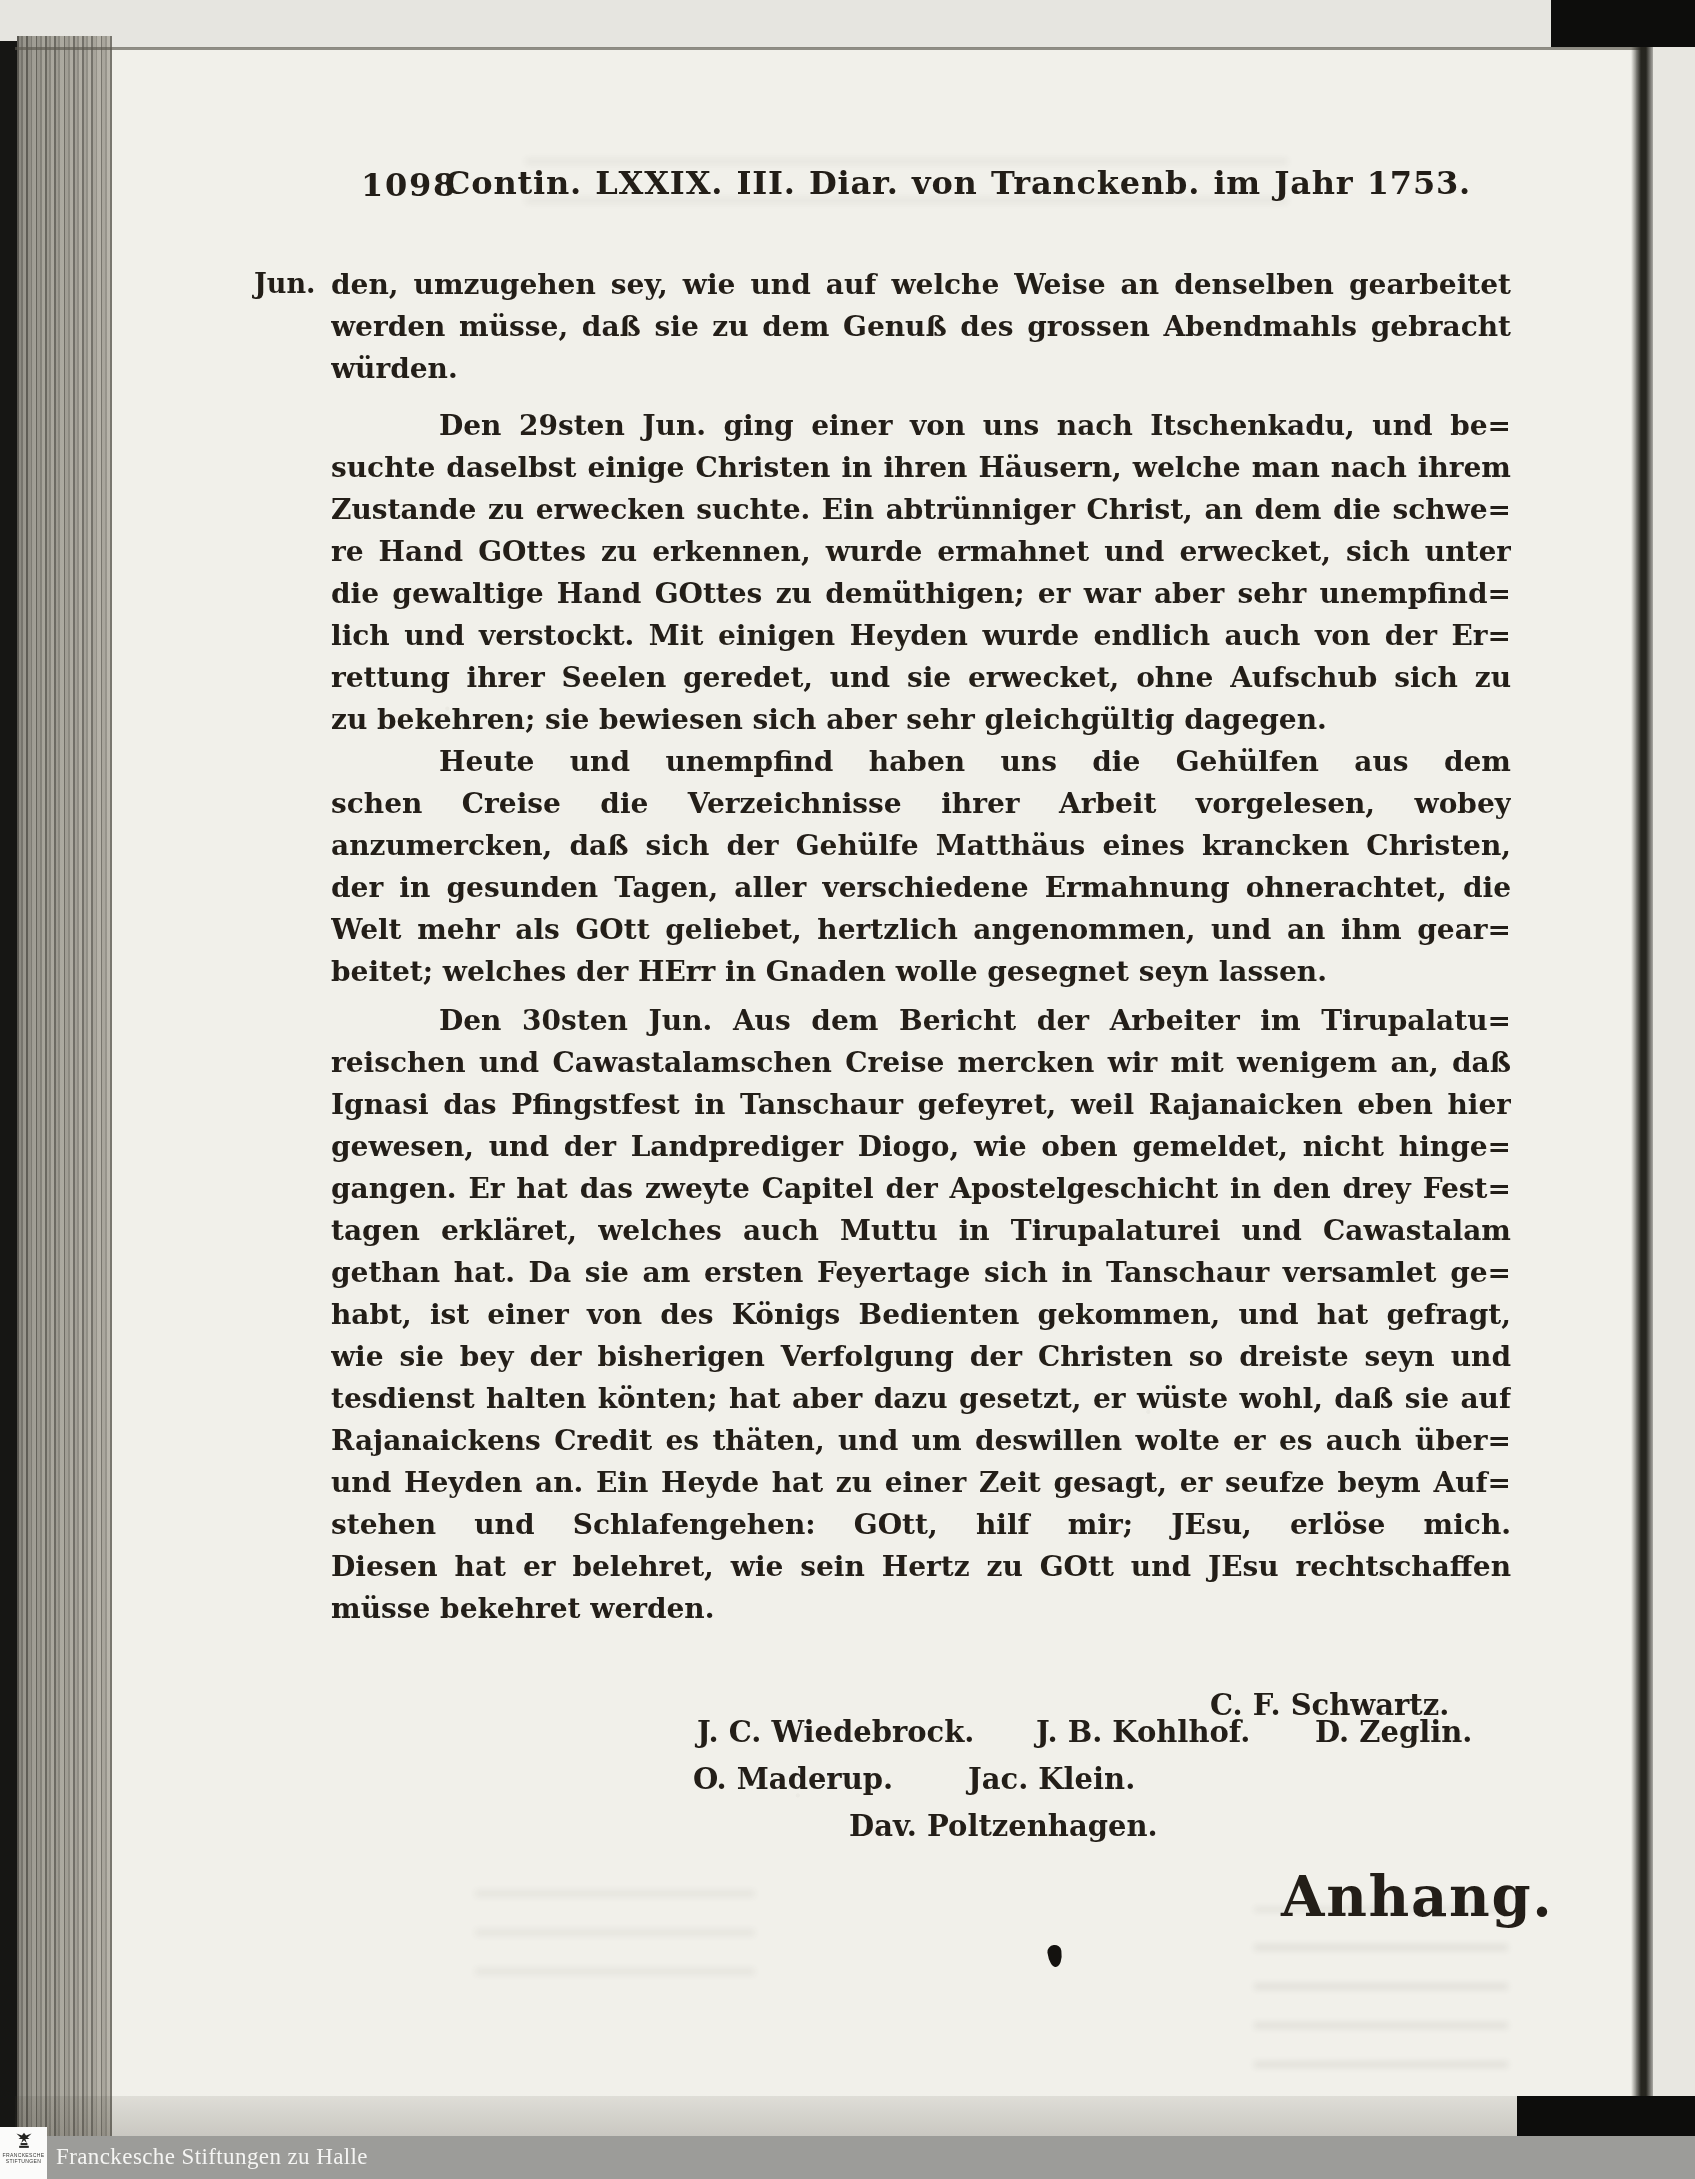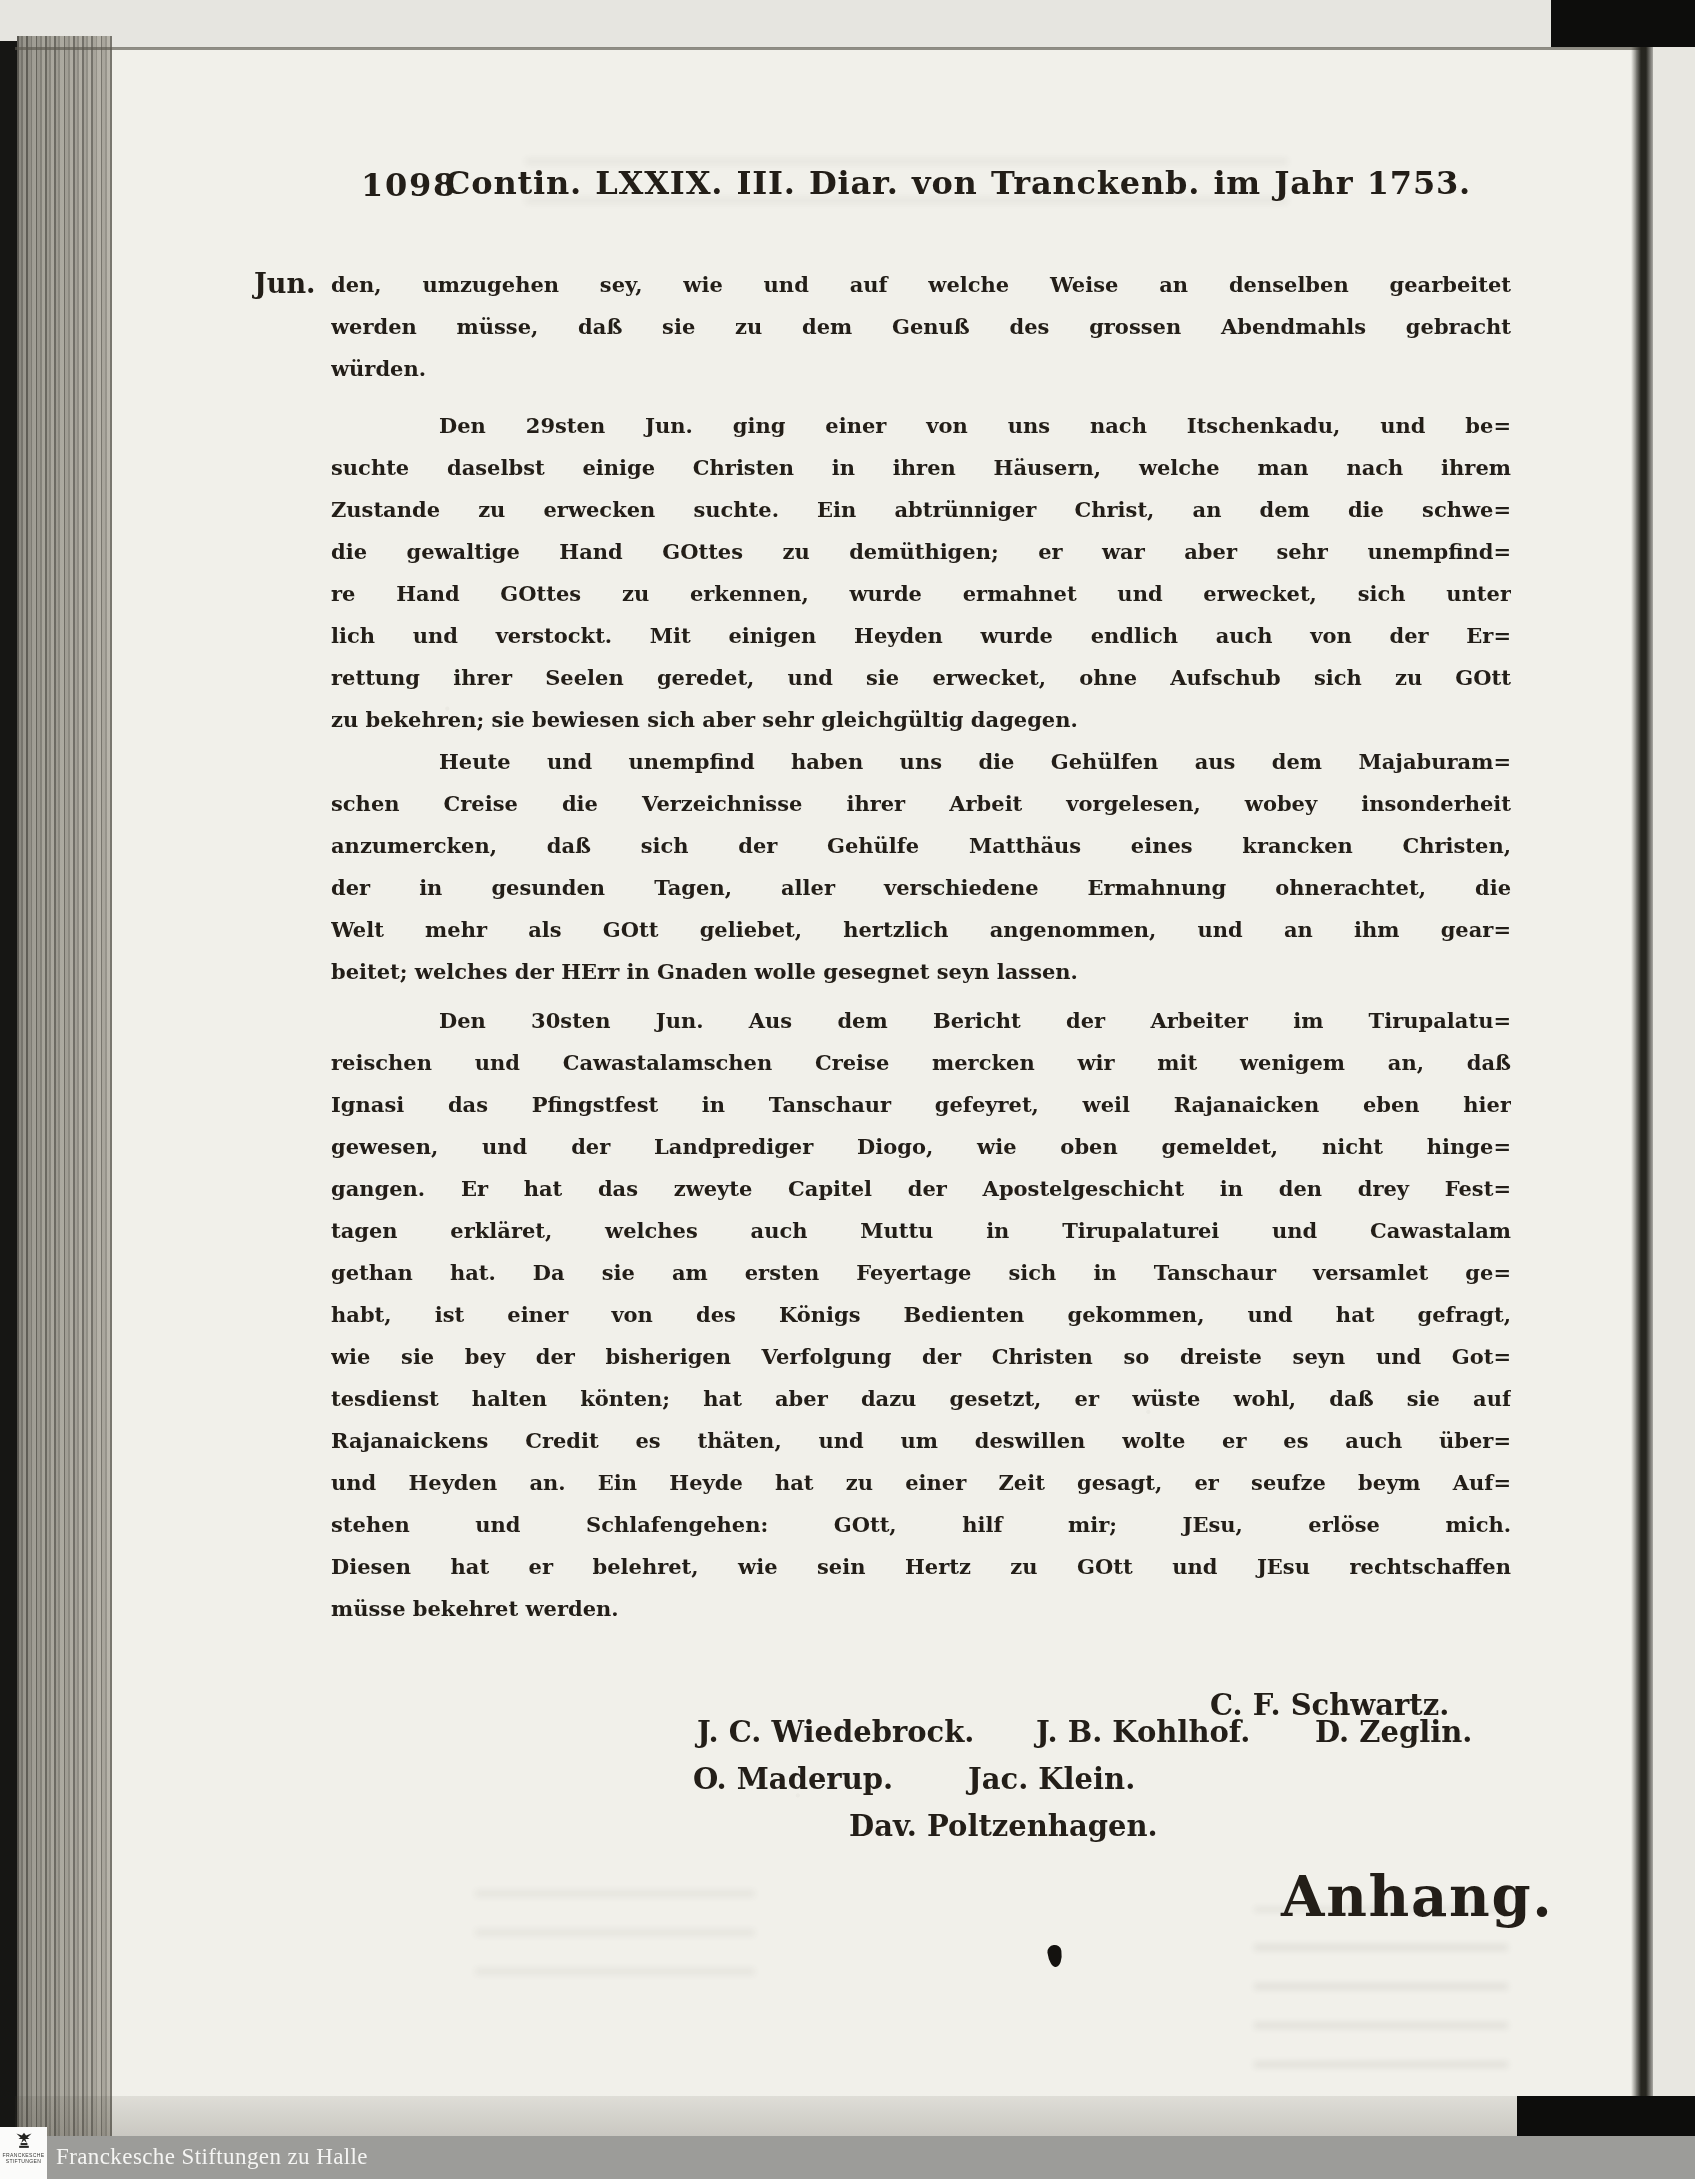--- a/index.html
+++ b/index.html
@@ -38,21 +38,21 @@
   .bottom-edge-band{
     position:absolute;left:15.3px;top:2096px;width:1621px;height:40px;
     background:linear-gradient(180deg,rgba(60,57,48,.10),rgba(60,57,48,.22));
   }
   
   .ink{color:#231e18;}
   .page-number{position:absolute;left:329px;top:166px;font-size:32px;font-weight:bold;letter-spacing:1.7px;margin-left:32px;}
   .running-title{position:absolute;left:445px;top:164px;width:1026px;font-size:32px;font-weight:bold;
     text-align:justify;text-align-last:justify;letter-spacing:0.8px;}
   .margin-note{position:absolute;left:254px;top:268px;font-size:27px;font-weight:bold;}
-  .para{position:absolute;left:331px;width:1180px;font-size:21px;font-weight:bold;line-height:42px;}
+  .para{position:absolute;left:331px;width:1180px;font-size:28px;font-weight:bold;line-height:42px;}
   .para .line{height:42px;text-align:justify;text-align-last:justify;white-space:nowrap;
     
     white-space:normal;overflow:hidden;}
   .para .line:last-child{text-align-last:left;}
   .para.indent .line:first-child{text-indent:108px;}
   #para1{top:264px;} #para2{top:405px;} #para3{top:741px;} #para4{top:1000px;}
   .sig{position:absolute;font-size:29px;font-weight:bold;white-space:nowrap;}
   .catchword{position:absolute;left:1281px;top:1863px;font-size:56px;font-weight:bold;letter-spacing:1.7px;}
   .ink-blot{
     position:absolute;left:1048px;top:1945px;width:14.4px;height:22px;background:#14120f;
@@ -97,22 +97,22 @@
 <div class="para ink" id="para1">
   <div class="line">den, umzugehen sey, wie und auf welche Weise an denselben gearbeitet</div>
   <div class="line">werden müsse, daß sie zu dem Genuß des grossen Abendmahls gebracht</div>
   <div class="line">würden.</div>
 </div>
 
 <div class="para indent ink" id="para2">
   <div class="line">Den 29sten Jun. ging einer von uns nach Itschenkadu, und be=</div>
   <div class="line">suchte daselbst einige Christen in ihren Häusern, welche man nach ihrem</div>
   <div class="line">Zustande zu erwecken suchte.  Ein abtrünniger Christ, an dem die schwe=</div>
+  <div class="line">re Hand GOttes zu erkennen, wurde ermahnet und erwecket, sich unter</div>
   <div class="line">die gewaltige Hand GOttes zu demüthigen; er war aber sehr unempfind=</div>
-  <div class="line">re Hand GOttes zu erkennen, wurde ermahnet und erwecket, sich unter</div>
   <div class="line">lich und verstockt.  Mit einigen Heyden wurde endlich auch von der Er=</div>
   <div class="line">rettung ihrer Seelen geredet, und sie erwecket, ohne Aufschub sich zu GOtt</div>
   <div class="line">zu bekehren; sie bewiesen sich aber sehr gleichgültig dagegen.</div>
 </div>
 
 <div class="para indent ink" id="para3">
   <div class="line">Heute und unempfind haben uns die Gehülfen aus dem Majaburam=</div>
   <div class="line">schen Creise die Verzeichnisse ihrer Arbeit vorgelesen, wobey insonderheit</div>
   <div class="line">anzumercken, daß sich der Gehülfe Matthäus eines krancken Christen,</div>
   <div class="line">der in gesunden Tagen, aller verschiedene Ermahnung ohnerachtet, die</div>

